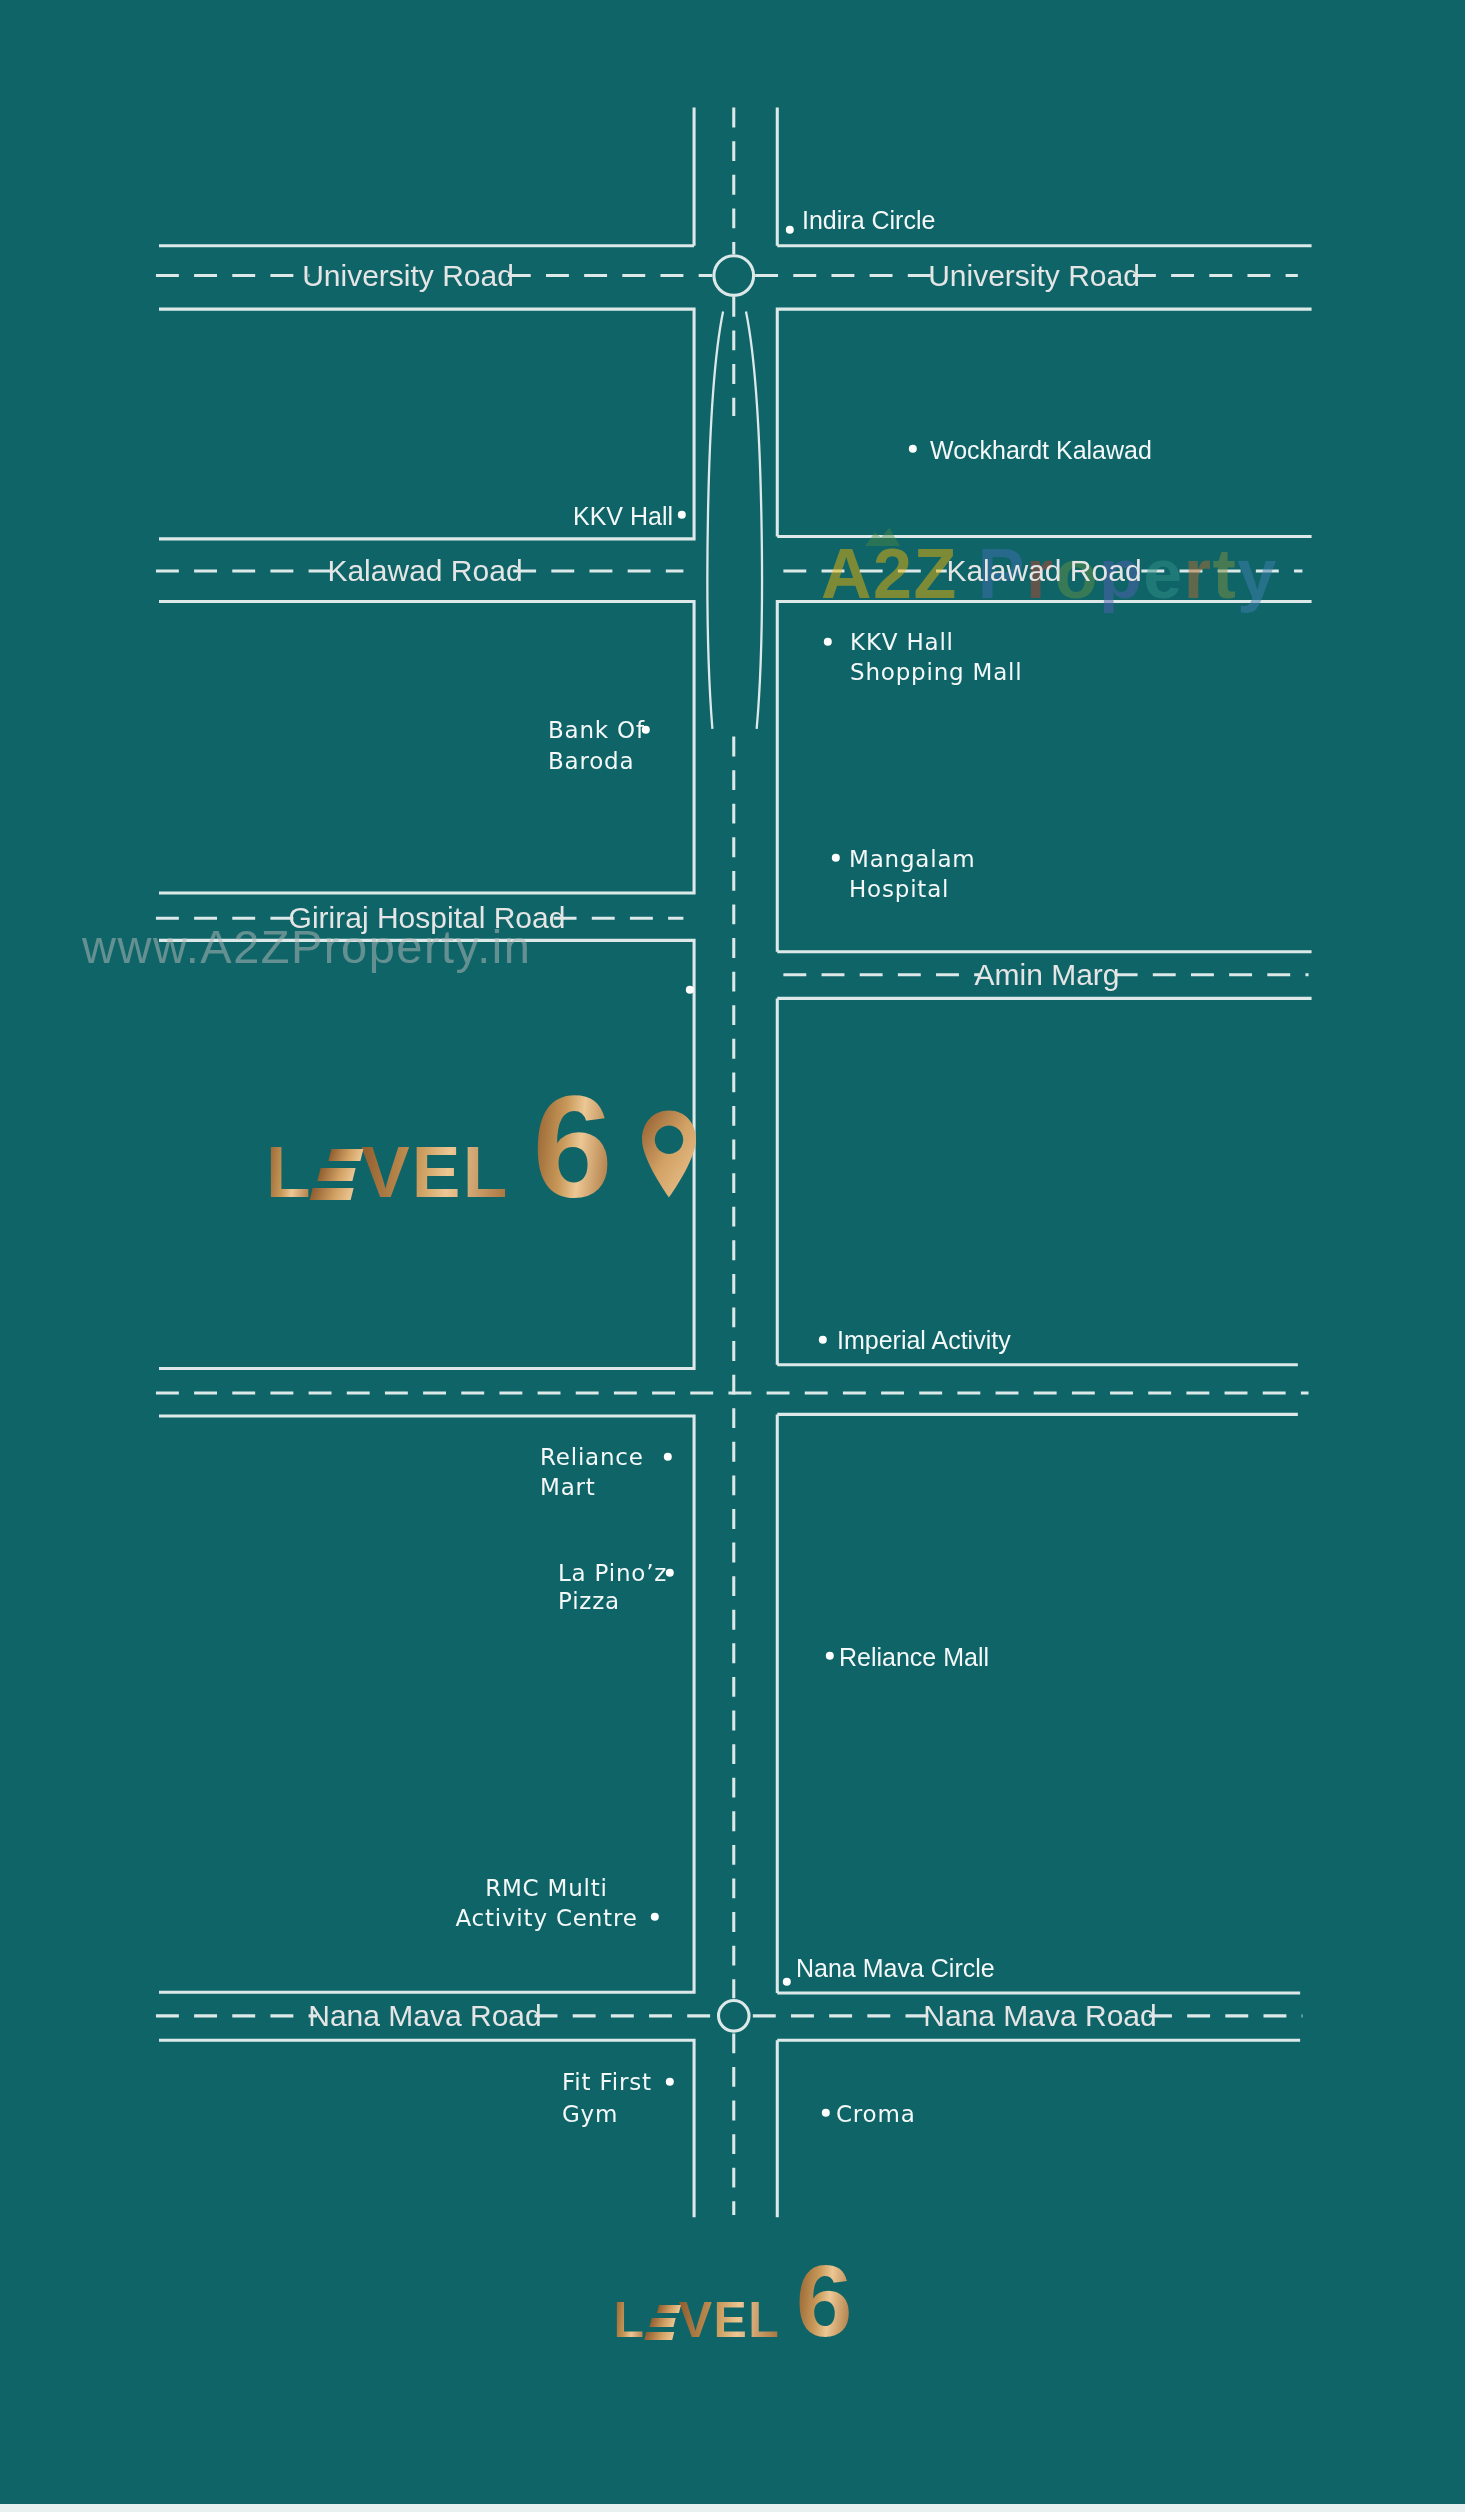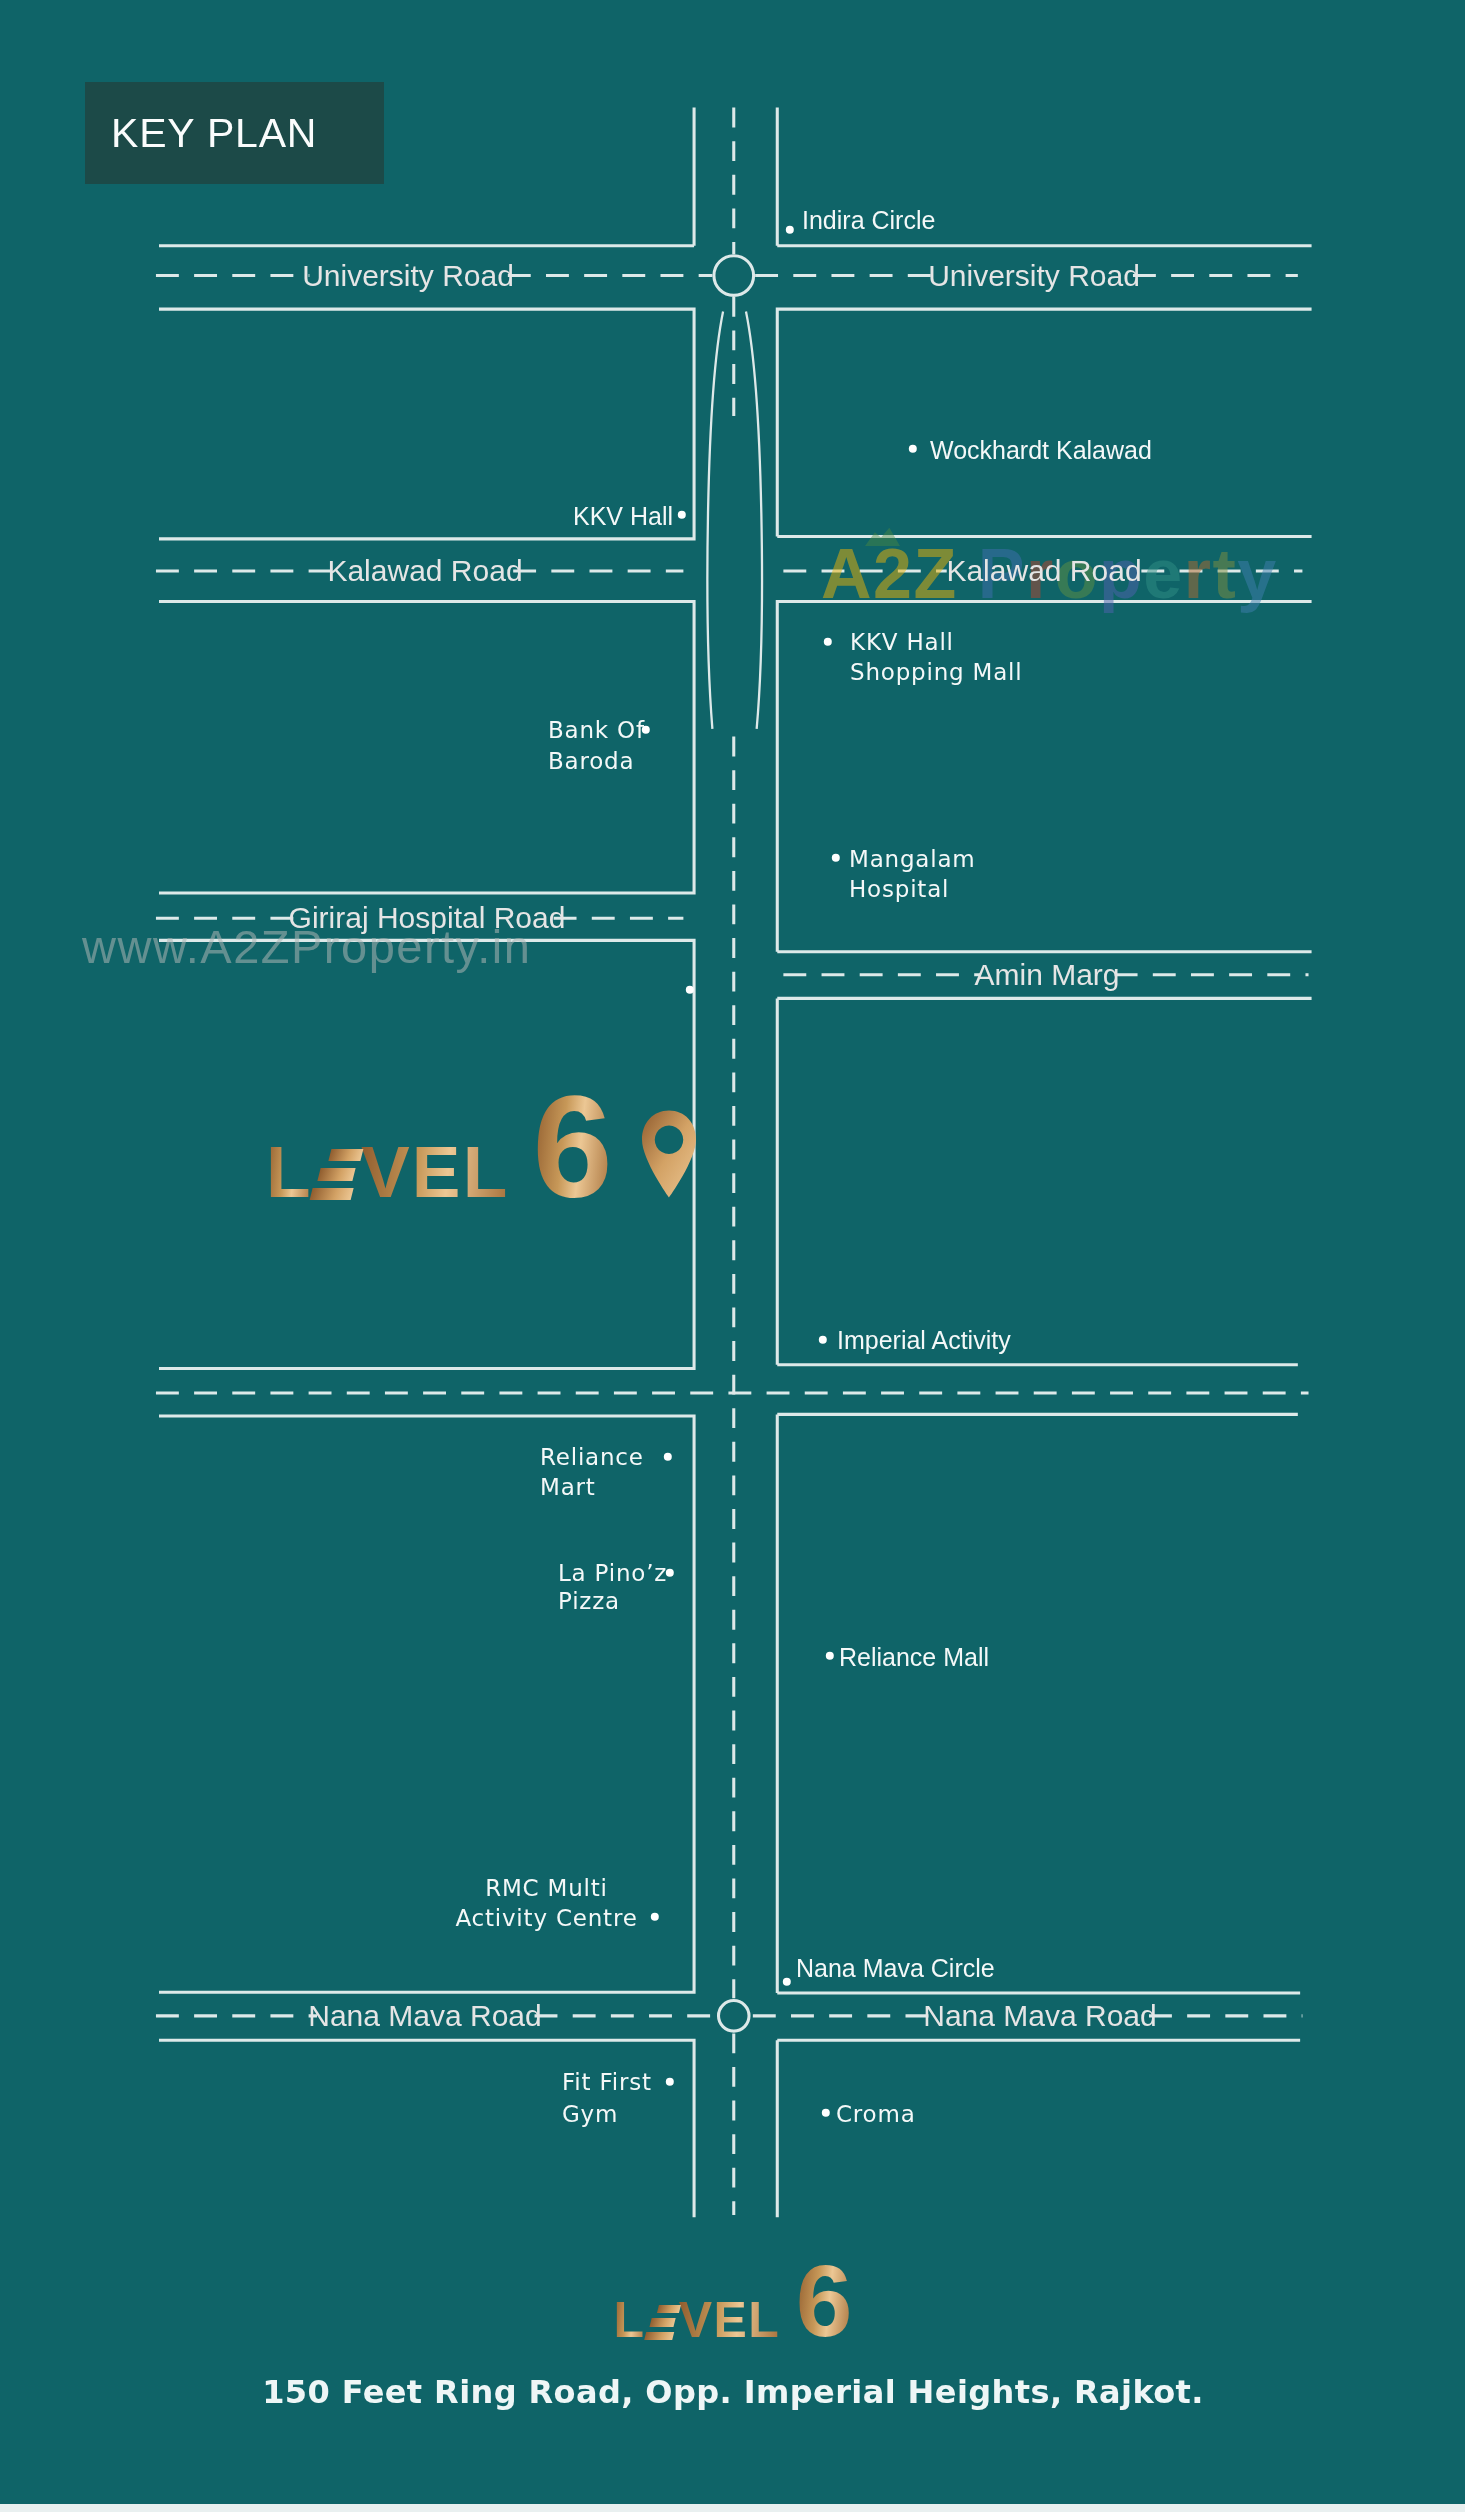--- a/index.html
+++ b/index.html
@@ -103,23 +103,20 @@
   <div class="wm-a2z">
     <span class="a2z">
       <span>A2Z</span>
       <svg class="house" width="35" height="20" viewBox="0 0 46 26">
         <polygon points="0,26 13,8 21,15 32,2 46,26" fill="#4c8a3f" opacity="0.85"></polygon>
       </svg>
     </span>
     <span><span style="color: rgb(63, 111, 174);">P</span><span style="color: rgb(181, 69, 47);">r</span><span style="color: rgb(95, 145, 67);">o</span><span style="color: rgb(79, 99, 174);">p</span><span style="color: rgb(47, 143, 132);">e</span><span style="color: rgb(176, 106, 47);">r</span><span style="color: rgb(127, 143, 63);">t</span><span style="color: rgb(63, 127, 174);">y</span></span>
   </div>
 
-  <div class="keyplan">
-    <span>KEY PLAN</span>
-  </div>
 
   <div class="road-label" style="left:408px;top:276px;">University Road</div>
   <div class="road-label" style="left:1034px;top:276px;">University Road</div>
   <div class="road-label" style="left:425px;top:571px;">Kalawad Road</div>
   <div class="road-label" style="left:1044px;top:571px;">Kalawad Road</div>
   <div class="road-label" style="left:427px;top:918px;">Giriraj Hospital Road</div>
   <div class="road-label" style="left:1047px;top:975px;">Amin Marg</div>
   <div class="road-label" style="left:425px;top:2016px;">Nana Mava Road</div>
   <div class="road-label" style="left:1040px;top:2016px;">Nana Mava Road</div>
 
@@ -204,17 +201,16 @@
       <span class="gold-text">L</span>
       <span class="ebars">
           <i></i>
           <i></i>
           <i></i>
         </span>
       <span class="gold-text">VEL</span>
     </div>
     <div class="num gold-text">6</div>
   </div>
-  <div class="address">150 Feet Ring Road, Opp. Imperial Heights, Rajkot.</div>
 
   <div class="bottom-strip"></div>
 </div>
 
 
 </body></html>

